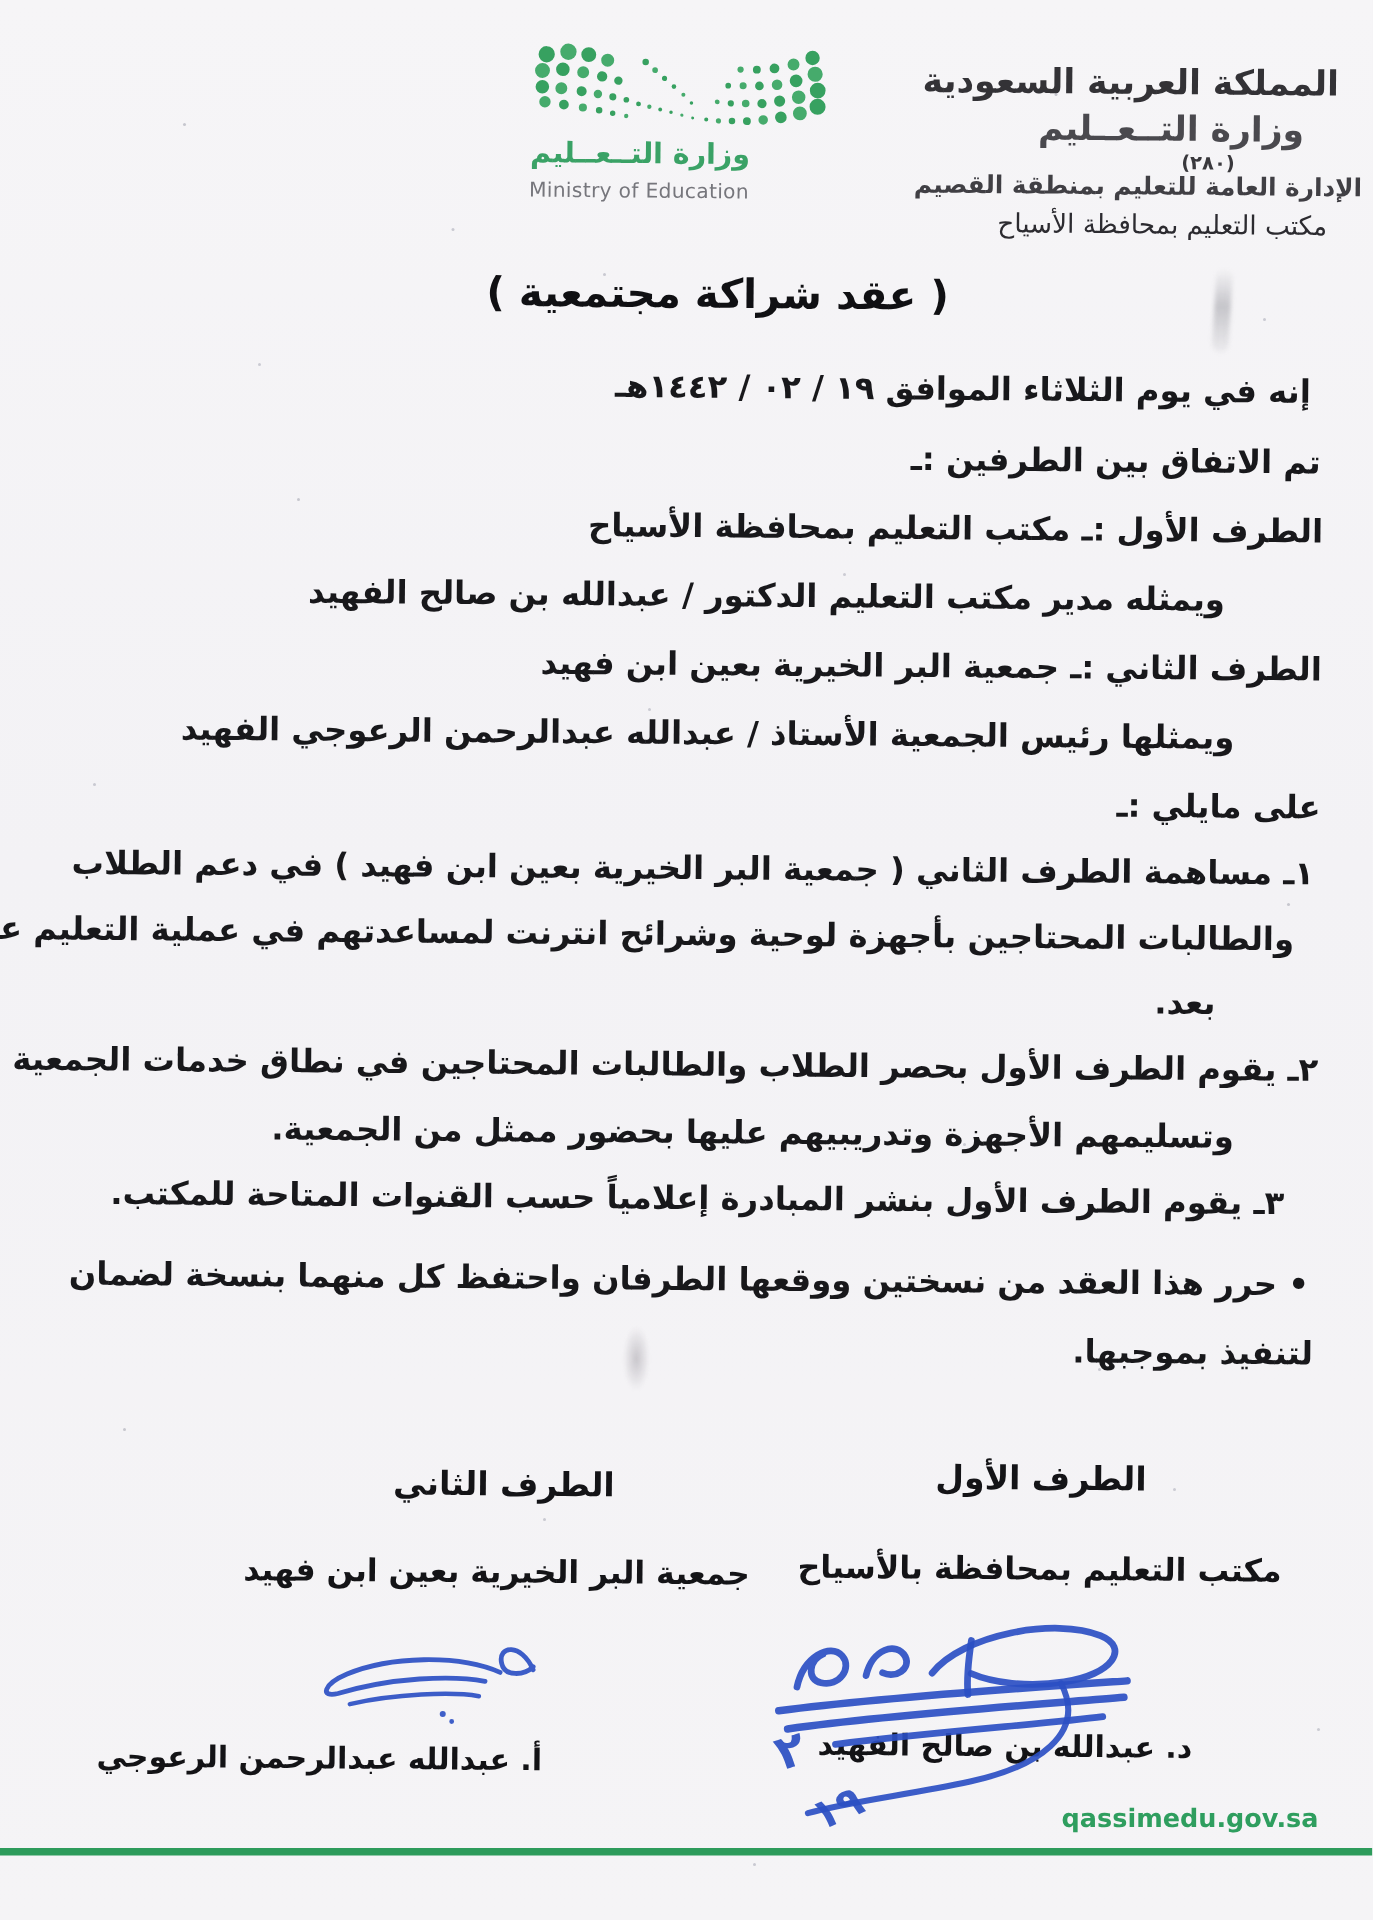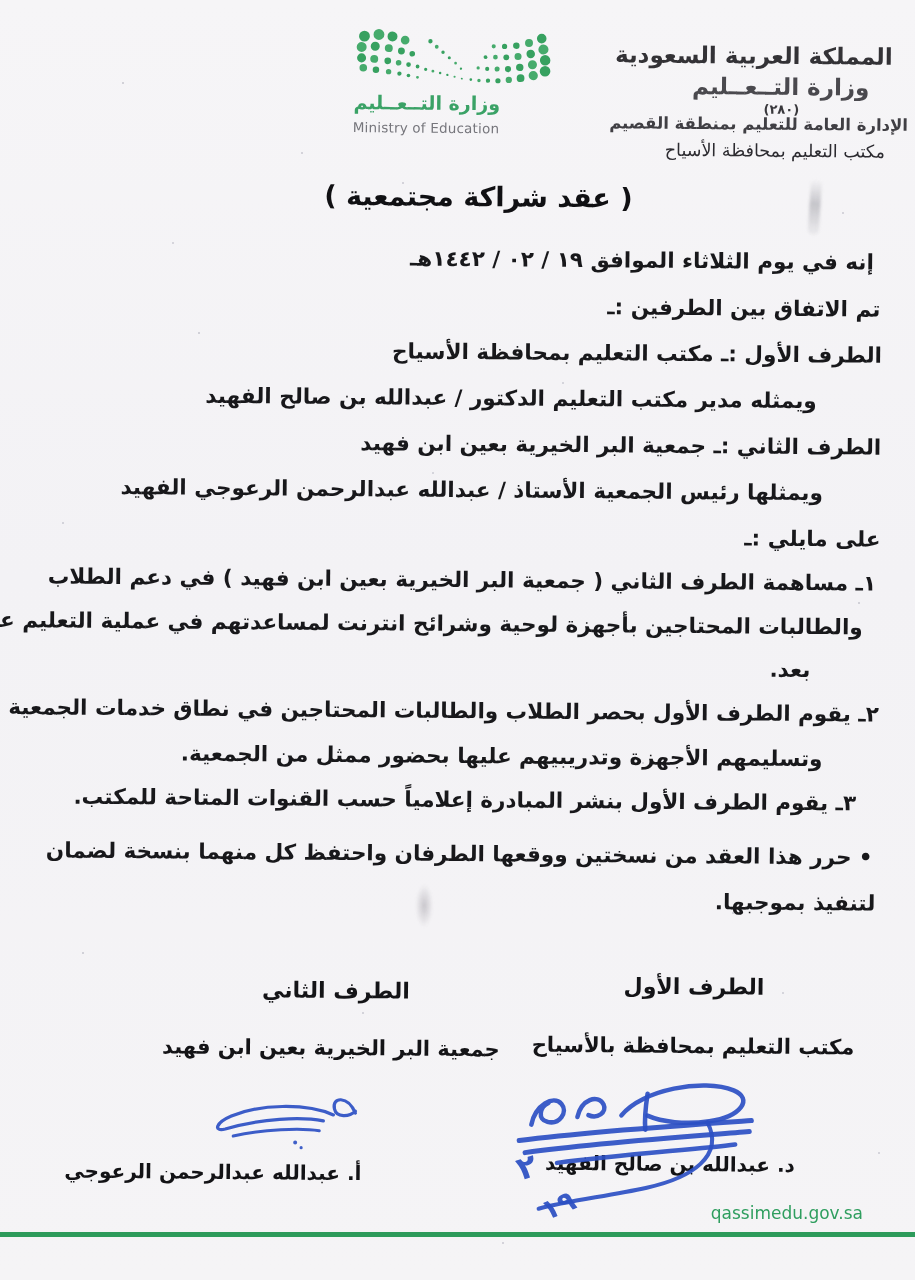--- a/index.html
+++ b/index.html
@@ -34,22 +34,22 @@
     font-size:13.5px;color:#76767c;letter-spacing:.2px;
   }
   .doc-title{
     position:absolute;left:275px;top:181px;width:400px;text-align:center;direction:rtl;
     font-size:27px;font-weight:bold;color:#101013;white-space:nowrap;
   }
   .sig-h{position:absolute;text-align:center;direction:rtl;font-weight:bold;font-size:22px;color:#141417;white-space:nowrap;}
   .sig-org{position:absolute;text-align:center;direction:rtl;font-weight:bold;font-size:21px;color:#141417;white-space:nowrap;}
   .sig-name{position:absolute;text-align:center;direction:rtl;font-weight:bold;font-size:20px;color:#131316;white-space:nowrap;}
   .footer-link{
-    position:absolute;right:52px;top:1203px;direction:ltr;
-    font-size:17px;font-weight:normal;color:#2f9e5f;
+    position:absolute;right:36px;top:1203px;direction:ltr;
+    font-size:17px;font-weight:bold;color:#2f9e5f;
   }
   .footer-rule{position:absolute;left:0;top:1232px;width:915px;height:5px;background:#2d9b5b;}
   .speck{
     position:absolute;left:0;top:0;width:2px;height:2px;border-radius:50%;background:transparent;
     box-shadow:
       122px 82px 0 0 #c6c6ce, 301px 152px 0 0 #c9c9d1, 703px 62px 0 0 #c4c4cc,
       842px 212px 0 0 #cacad2, 198px 332px 0 0 #c6c6ce, 62px 522px 0 0 #c9c9d1,
       432px 472px 0 0 #cbcbd3, 858px 602px 0 0 #c6c6ce, 118px 702px 0 0 #c9c9d1,
       642px 762px 0 0 #cbcbd3, 82px 952px 0 0 #c6c6ce, 362px 1012px 0 0 #c9c9d1,
       782px 992px 0 0 #cbcbd3, 252px 1122px 0 0 #c6c6ce, 502px 1242px 0 0 #c9c9d1,
@@ -143,21 +143,21 @@
             <circle cx="196" cy="16" r="4.4" fill="#46ab6c"></circle>
             <circle cx="210" cy="11" r="5.3"></circle>
         </g>
       </svg>
       <div class="logo-ar">وزارة التــعــليم</div>
       <div class="logo-en">Ministry of Education</div>
     </div>
 
     <div class="hdr h-kingdom" style="right:27px;top:40px;">المملكة العربية السعودية</div>
     <div class="hdr h-ministry" style="right:50px;top:71px;">وزارة التــعــليم</div>
-    <div class="hdr h-num" style="right:120px;top:99px;">(٢٨٠)</div>
+    <div class="hdr h-num" style="right:96px;top:99px;">(٢٨٠)</div>
     <div class="hdr h-admin" style="right:11px;top:112px;">الإدارة العامة للتعليم بمنطقة القصيم</div>
     <div class="hdr h-office" style="right:34px;top:138px;">مكتب التعليم بمحافظة الأسياح</div>
 
     <div class="doc-title">( عقد شراكة مجتمعية )</div>
     <div class="smudge-a"></div>
 
     <div class="ln" style="right:44px;top:246px;">إنه في يوم الثلاثاء الموافق ١٩ / ٠٢ / ١٤٤٢هـ</div>
     <div class="ln" style="right:37px;top:293px;">تم الاتفاق بين الطرفين :ـ</div>
     <div class="ln" style="right:35px;top:339px;">الطرف الأول :ـ مكتب التعليم بمحافظة الأسياح</div>
     <div class="ln" style="right:100px;top:385px;">ويمثله مدير مكتب التعليم الدكتور / عبدالله بن صالح الفهيد</div>

